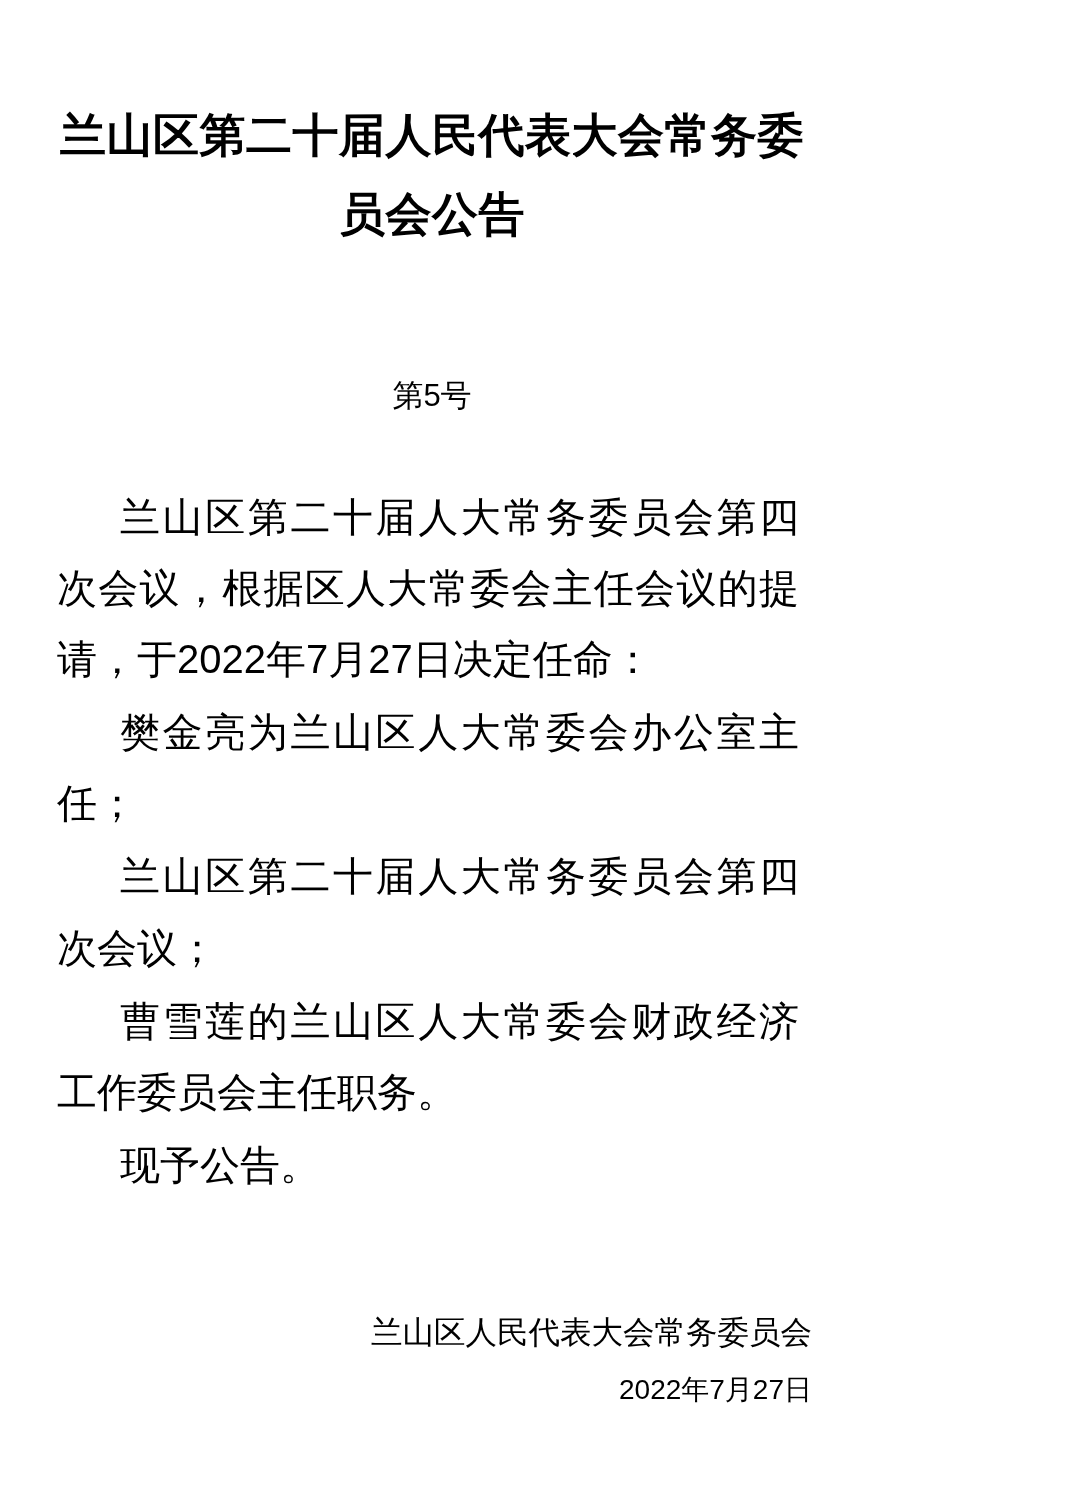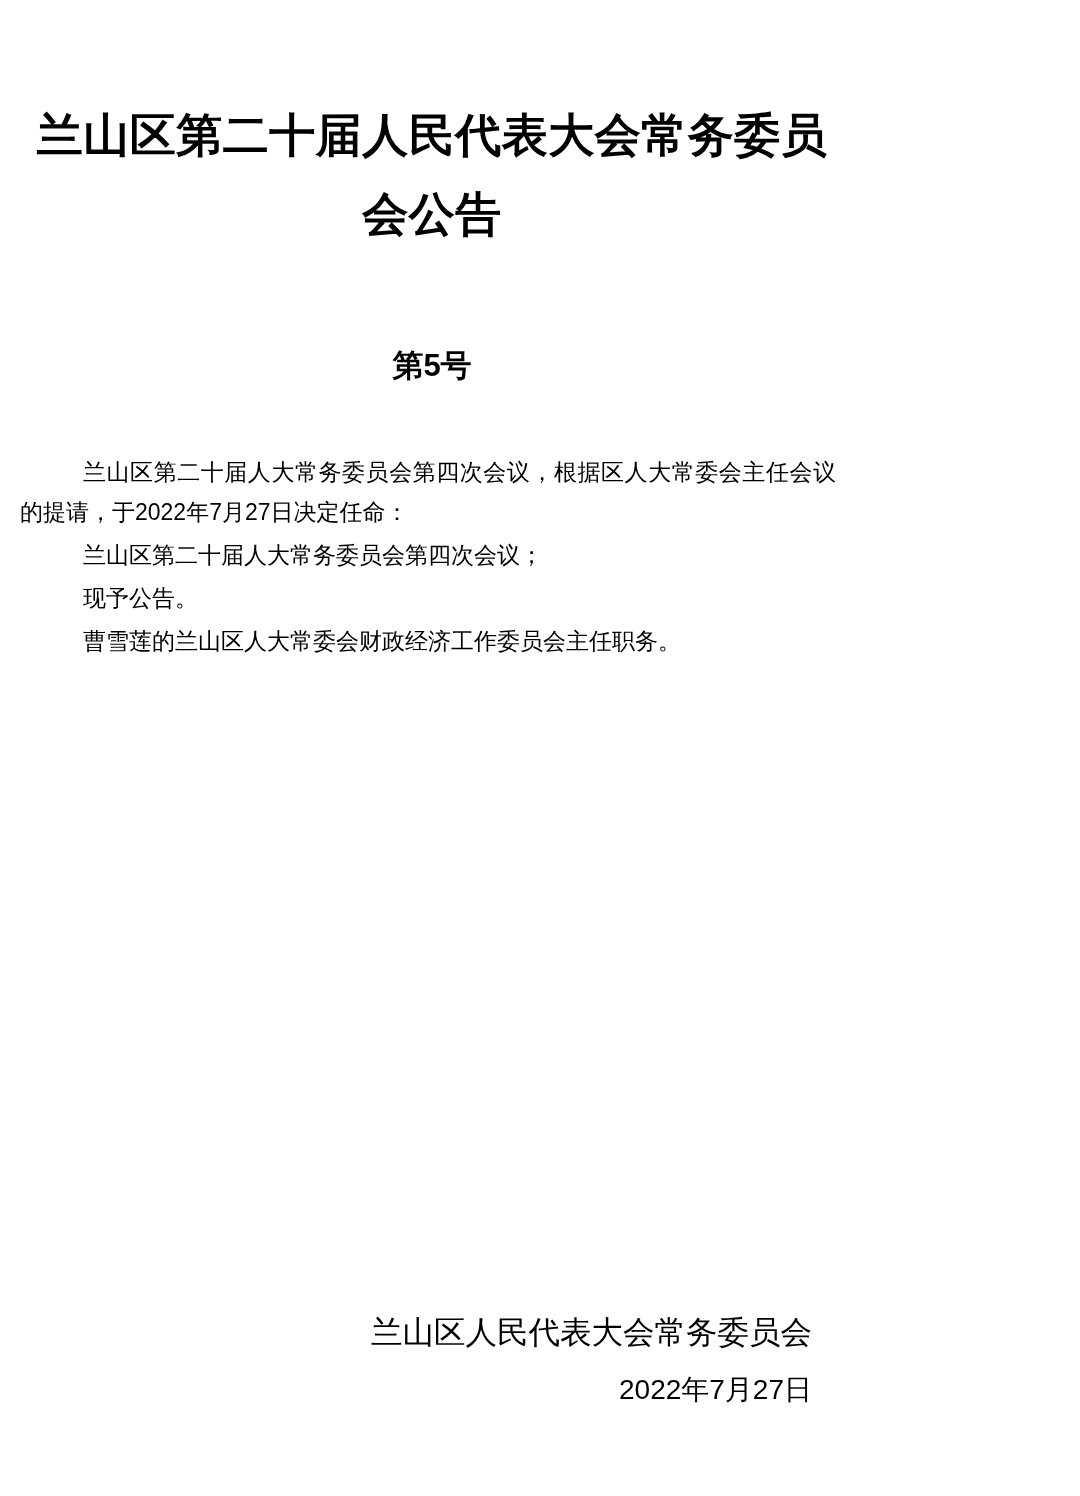--- a/index.html
+++ b/index.html
@@ -11,45 +11,45 @@
     width: 1080px;
     height: 1496px;
     font-family: "Liberation Sans", "DejaVu Sans", sans-serif;
     color: #000000;
     overflow: hidden;
   }
   .page {
     width: 864px;
     height: 1496px;
     box-sizing: border-box;
-    padding: 0 20px;
+    padding: 0 57px;
     position: relative;
     display: flex;
     flex-direction: column;
   }
   .doc-title {
     margin-top: 96px;
     font-size: 46px;
     line-height: 1.72;
     font-weight: 700;
     text-align: center;
     letter-spacing: 0.5px;
   }
   .doc-number {
-    margin-top: 58px;
+    margin-top: 88px;
     font-size: 31px;
     line-height: 1.5;
     text-align: center;
-    font-weight: 700;
+    font-weight: 400;
   }
   .body-block {
     margin-top: 62px;
   }
   .para {
-    font-size: 23px;
+    font-size: 40px;
     line-height: 1.78;
     text-align: justify;
     text-justify: inter-ideograph;
     font-weight: 400;
     margin: 0 8px 2px 0;
   }
   .para.indent {
     text-indent: 63px;
   }
   .sign-block {
@@ -74,23 +74,24 @@
 <body>
 
 <div class="page">
 
   <h1 class="doc-title">兰山区第二十届人民代表大会常务委员会公告</h1>
 
   <div class="doc-number">第5号</div>
 
   <div class="body-block">
     <p class="para indent">兰山区第二十届人大常务委员会第四次会议，根据区人大常委会主任会议的提请，于2022年7月27日决定任命：</p>
+    <p class="para indent">樊金亮为兰山区人大常委会办公室主任；</p>
     <p class="para indent">兰山区第二十届人大常务委员会第四次会议；</p>
+    <p class="para indent">曹雪莲的兰山区人大常委会财政经济工作委员会主任职务。</p>
     <p class="para indent">现予公告。</p>
-    <p class="para indent">曹雪莲的兰山区人大常委会财政经济工作委员会主任职务。</p>
   </div>
 
   <div class="sign-block">
     <div class="sign-line">兰山区人民代表大会常务委员会</div>
     <div class="sign-date">2022年7月27日</div>
   </div>
 
 </div>
 
 </body></html>

